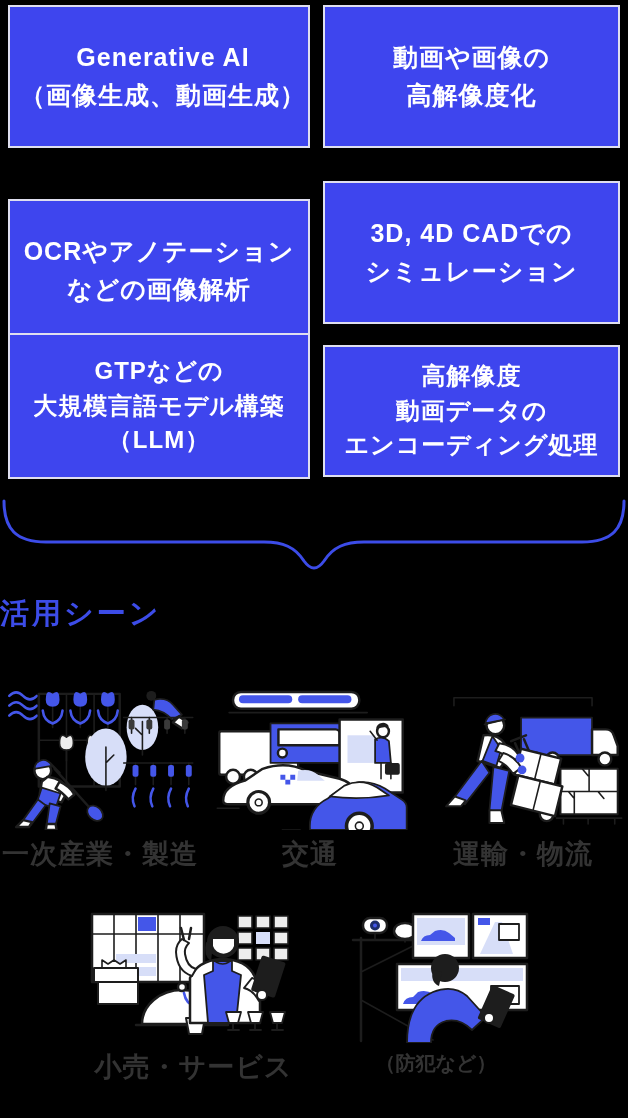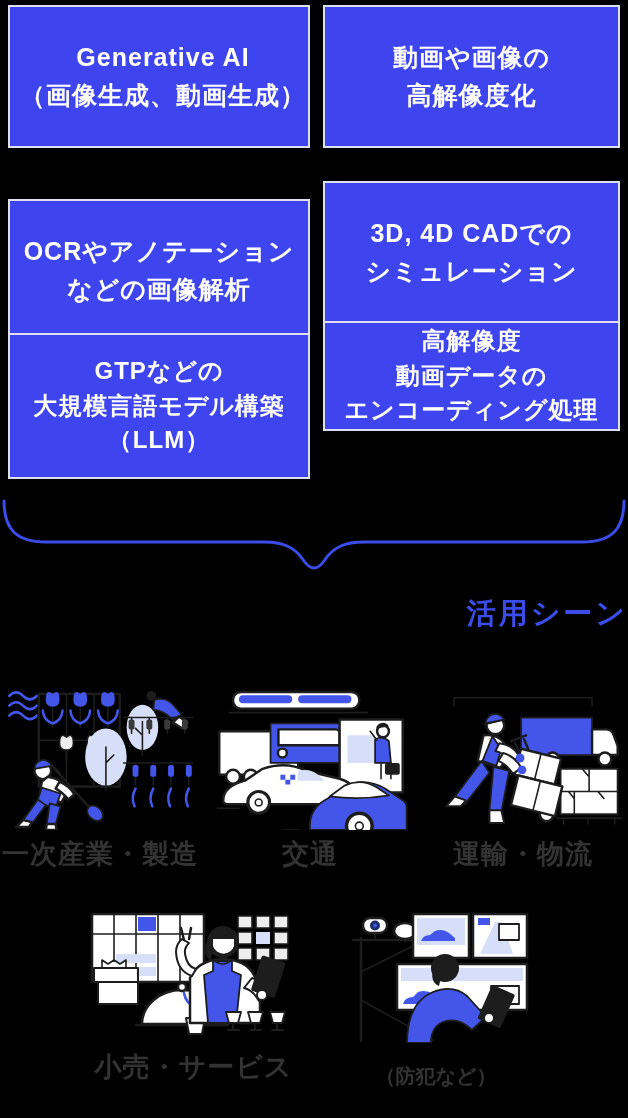--- a/index.html
+++ b/index.html
@@ -14,33 +14,33 @@
   
   .box{position:absolute;background:var(--box-blue);border:2px solid var(--box-border);
        display:flex;align-items:center;justify-content:center;text-align:center;}
   .box-label{color:#ffffff;font-weight:700;font-size:25px;line-height:1.5;
        letter-spacing:1px;white-space:pre-line;}
   .b1{left:8px;top:5px;width:302px;height:143px;padding-left:8px;}
   .b2{left:323px;top:5px;width:297px;height:143px;}
   .b3{left:8px;top:167px;width:302px;height:143px;margin-top:32px;}
   .b4{left:323px;top:181px;width:297px;height:143px;}
   .b5{left:8px;top:333px;width:302px;height:146px;}
-  .b6{left:323px;top:321px;width:297px;height:110px;}
+  .b6{left:323px;top:345px;width:297px;height:132px;}
   .b5 .box-label,.b6 .box-label{font-size:24px;line-height:1.45;}
 
   
   .brace{position:absolute;left:2px;top:498px;width:624px;height:78px;}
   .brace path{fill:none;stroke:var(--accent);stroke-width:3;stroke-linecap:round;}
-  .section-label{position:absolute;left:0;top:594px;width:628px;text-align:right;
+  .section-label{position:absolute;left:0;top:594px;width:628px;text-align:left;
        color:var(--accent);font-weight:700;font-size:29px;letter-spacing:3px;}
 
   
   figure{position:absolute;text-align:center;}
   .scene-label{color:var(--label);font-weight:700;font-size:27px;letter-spacing:1px;margin-top:2px;}
-  .scene-sublabel{color:var(--label);font-weight:700;font-size:20px;margin-top:16px;}
+  .scene-sublabel{color:var(--label);font-weight:700;font-size:20px;margin-top:3px;}
   .sc-farm{left:2px;top:684px;width:196px;}
   .sc-traffic{left:212px;top:684px;width:196px;}
   .sc-logi{left:422px;top:684px;width:202px;}
   .sc-retail{left:86px;top:908px;width:215px;}
   .sc-smart{left:336px;top:908px;width:200px;}
 
   
   .ln{fill:none;stroke:var(--line);stroke-width:2.5;stroke-linecap:round;stroke-linejoin:round;}
   .t1{stroke-width:1.6;}
   .fw{fill:#ffffff;stroke:var(--line);stroke-width:2.5;stroke-linejoin:round;stroke-linecap:round;}

